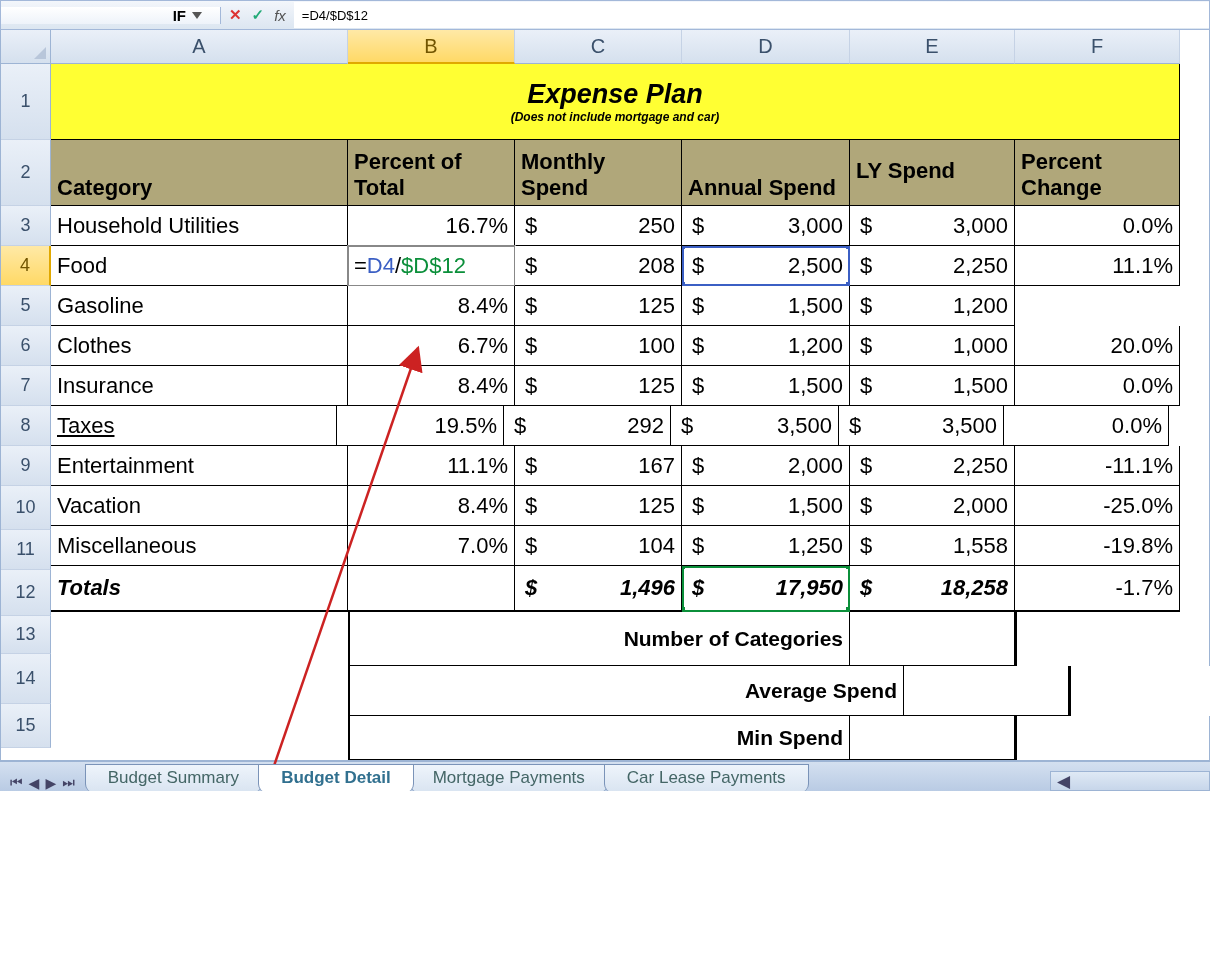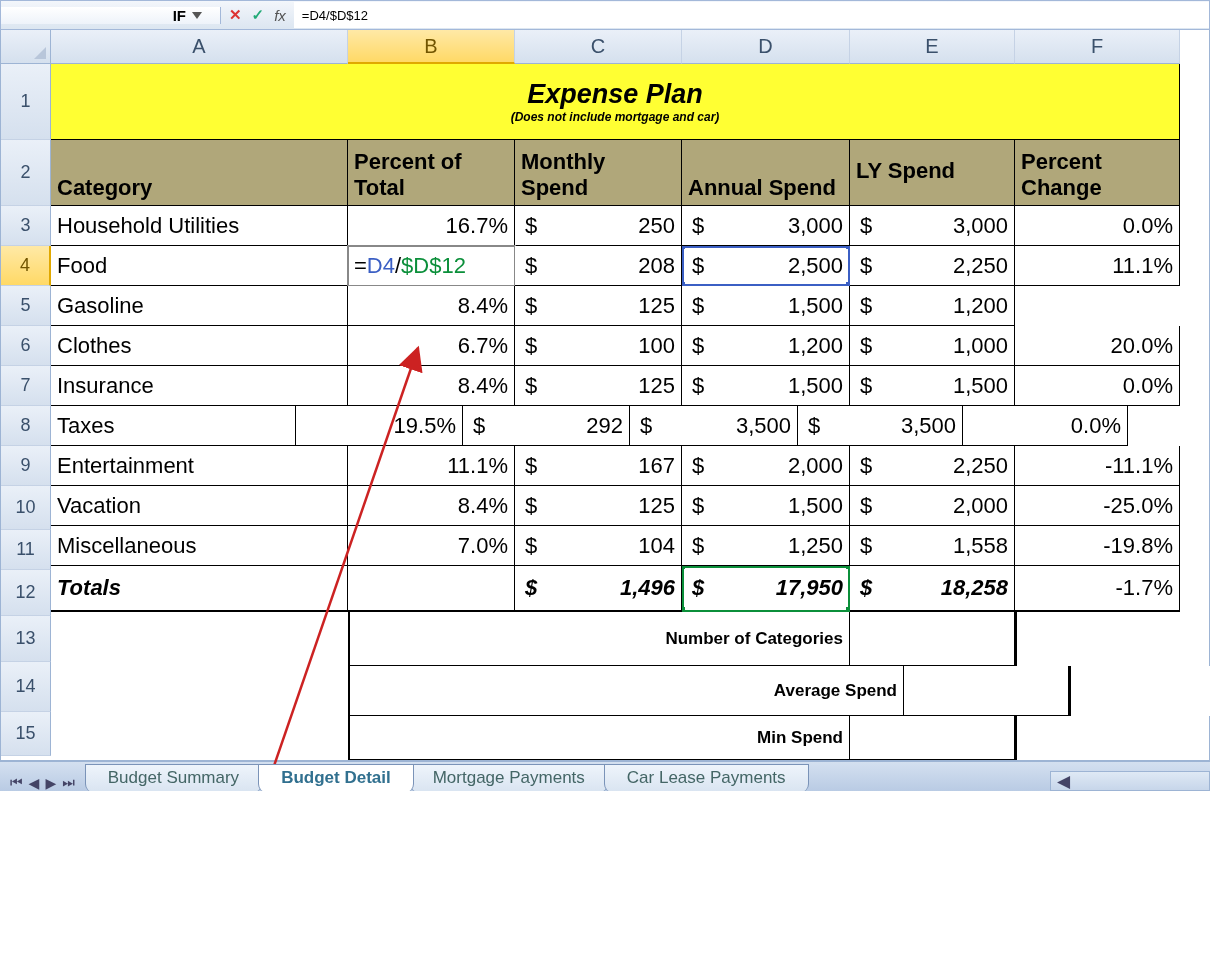--- a/index.html
+++ b/index.html
@@ -160,21 +160,21 @@
   .data .cell.first-col{ padding-left:6px; }
   .num{ justify-content:flex-end; }
   .money{ justify-content:space-between; }
   .money .sym{ padding-left:4px; }
   .totals .cell{ font-weight:bold; font-style:italic; border-bottom:2px solid #000;}
   .below .cell{
     border:none;
     border-right:1px solid #000;
     border-bottom:1px solid #000;
     font-weight:bold;
-    font-size:17px;
+    font-size:21px;
     text-align:right;
   }
   .below .cell.label{ justify-content:flex-end; }
   .formula-cell {
     outline: 2px solid #888;
     outline-offset:-1px;
     background:#fff;
     font-size:20px;
     justify-content:flex-start;
   }
@@ -288,21 +288,21 @@
           <div class="row-header" style="height: 40px;">3</div>
           <div class="row-header selected" style="height: 40px;">4</div>
           <div class="row-header" style="height: 40px;">5</div>
           <div class="row-header" style="height: 40px;">6</div>
           <div class="row-header" style="height: 40px;">7</div>
           <div class="row-header" style="height: 40px;">8</div>
           <div class="row-header" style="height: 40px;">9</div>
           <div class="row-header" style="height: 44px;">10</div>
           <div class="row-header" style="height: 40px;">11</div>
           <div class="row-header" style="height: 46px;">12</div>
-          <div class="row-header" style="height: 46px; text-align: center;">13</div>
+          <div class="row-header" style="height: 38px; text-align: center;">13</div>
           <div class="row-header" style="height: 50px;">14</div>
           <div class="row-header" style="height: 44px;">15</div>
         </div>
   </div>
   <div style="flex:1">
     <div class="col-headers" id="col-header-container">
           <div class="col-header" style="width: 297px;">A</div>
           <div class="col-header selected" style="width: 167px;">B</div>
           <div class="col-header" style="width: 167px;">C</div>
           <div class="col-header" style="width: 168px;">D</div>
@@ -411,21 +411,21 @@
               <span class="sym">$</span>
               <span>1,500</span>
             </div>
             <div class="cell money" style="width: 165px;">
               <span class="sym">$</span>
               <span>1,500</span>
             </div>
             <div class="cell num" style="width: 165px;">0.0%</div>
           </div>
           <div class="row data" style="height: 40px;">
-            <div class="cell first-col" style="width: 245px;">Taxes</div>
+            <div class="cell first-col" style="width: 286px; text-decoration: underline;">Taxes</div>
             <div class="cell num" style="width: 167px;">19.5%</div>
             <div class="cell money" style="width: 167px;">
               <span class="sym">$</span>
               <span>292</span>
             </div>
             <div class="cell money" style="width: 168px;">
               <span class="sym">$</span>
               <span>3,500</span>
             </div>
             <div class="cell money" style="width: 165px;">

